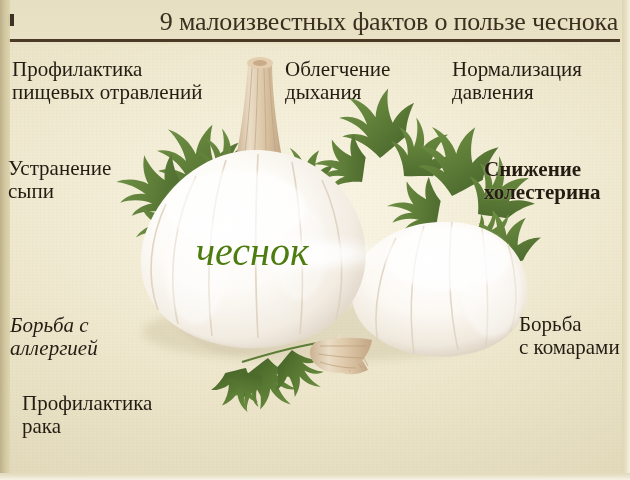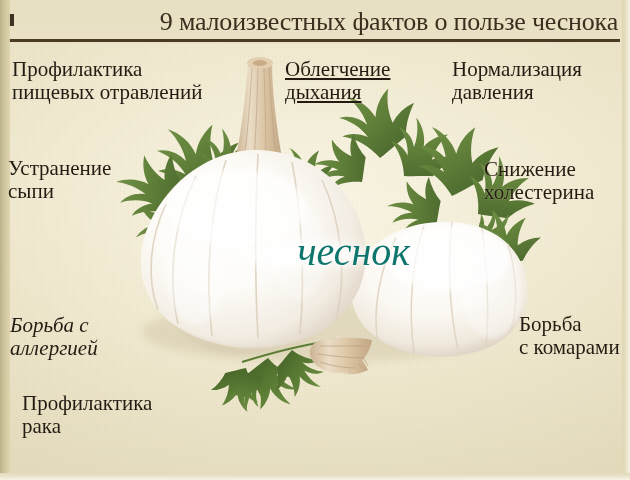--- a/index.html
+++ b/index.html
@@ -97,24 +97,24 @@
     position: absolute;
     color: #241c12;
     font-size: 21px;
     line-height: 23px;
     white-space: pre-line;
     z-index: 40;
     text-shadow: 0 0 2px rgba(235,228,200,0.55);
   }
 
   #fact-0 { left: 12px;  top: 58px; }
-  #fact-1 { left: 285px; top: 58px; text-decoration: underline; }
+  #fact-1 { left: 285px; top: 58px; }
   #fact-2 { left: 452px; top: 58px; }
   #fact-3 { left: 8px;   top: 157px; }
-  #fact-4 { left: 484px; top: 158px; }
+  #fact-4 { left: 484px; top: 158px; font-weight: bold; }
   #fact-5 { left: 10px;  top: 314px; font-style: italic; }
   #fact-6 { left: 487px; top: 313px; margin-left: 32px; }
   #fact-7 { left: 22px;  top: 392px; }
   #fact-8 { left: 222px; top: 392px; }
 
   
   #art {
     position: absolute;
     left: 0; top: 46px;
     width: 630px;
@@ -132,26 +132,26 @@
     height: 44px;
     background: radial-gradient(ellipse 50% 50% at 50% 50%, rgba(255,255,255,0.97) 0%, rgba(255,255,255,0.80) 40%, rgba(255,255,255,0.20) 75%, rgba(255,255,255,0) 100%);
     z-index: 30;
     pointer-events: none;
   }
   #wordmark {
     position: absolute;
     left: 196px;
     top: 228px;
     width: 214px;
-    text-align: right;
+    text-align: left;
     font-family: "Liberation Serif", "DejaVu Serif", serif;
     font-style: italic;
     font-size: 40px;
     line-height: 48px;
-    color: #0f766e;
+    color: #4d7c0f;
     z-index: 32;
     text-shadow: 0 1px 2px rgba(255,255,255,0.85);
   }
 </style>
 </head>
 <body>
 
 <div id="poster">
 
   <div id="paper"></div>

